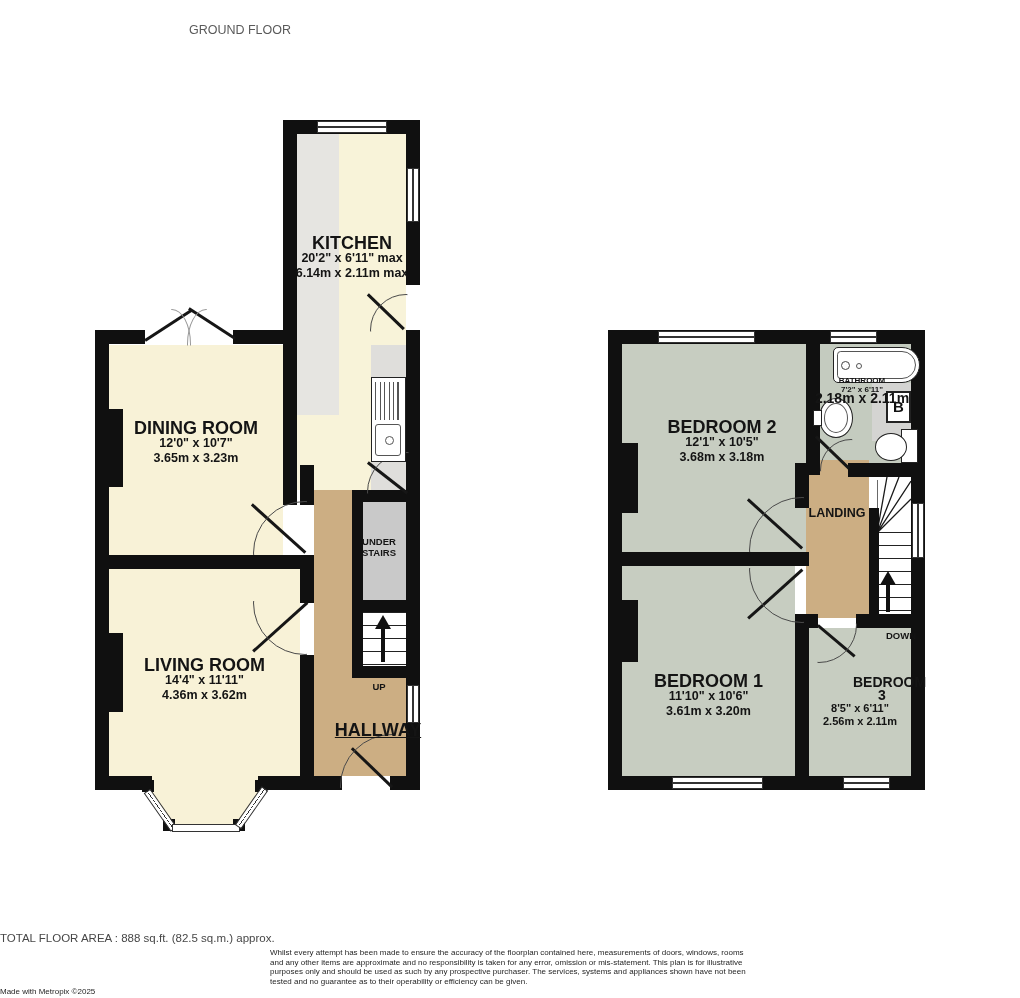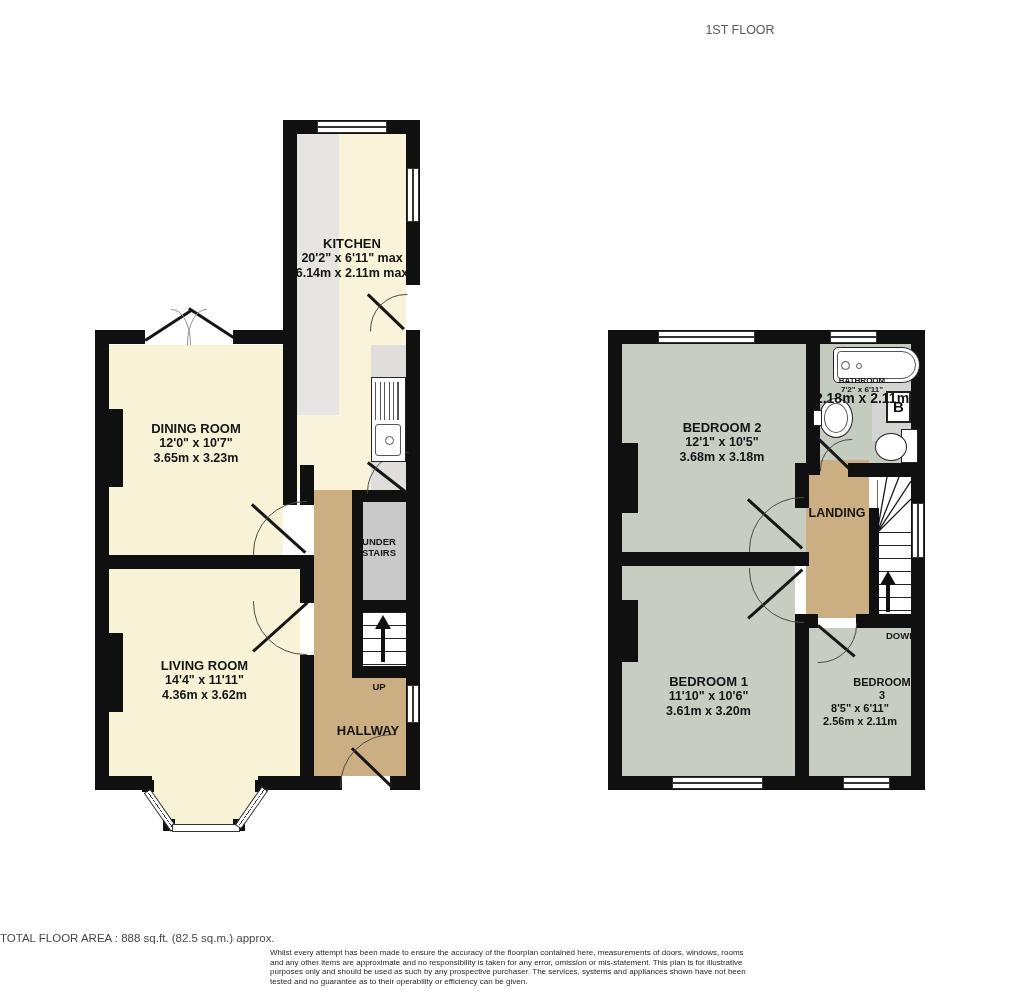--- a/index.html
+++ b/index.html
@@ -17,39 +17,39 @@
   .arc-tl{clip-path:polygon(-2% -2%,52% -2%,52% 52%,-2% 52%);}
   .arc-tr{clip-path:polygon(48% -2%,102% -2%,102% 52%,48% 52%);}
   .arc-bl{clip-path:polygon(-2% 48%,52% 48%,52% 102%,-2% 102%);}
   .arc-br{clip-path:polygon(48% 48%,102% 48%,102% 102%,48% 102%);}
   .treads{position:absolute;background-color:#fff;
           background-image:repeating-linear-gradient(to bottom,#222 0 1.4px,transparent 1.4px 13px);}
   .arrow-stem{position:absolute;width:4px;background:#111;}
   .arrow-head{position:absolute;width:0;height:0;border-left:8px solid transparent;
               border-right:8px solid transparent;border-bottom:14px solid #111;}
   .room-label{position:absolute;text-align:center;color:#141414;font-weight:bold;}
-  .rname{font-size:13px;line-height:15px;}
+  .rname{font-size:18px;line-height:15px;}
   .rdim{font-size:12.5px;line-height:15px;}
   .small-label{position:absolute;text-align:center;color:#141414;font-weight:bold;
                font-size:9.5px;line-height:11px;}
   .hdr{position:absolute;text-align:center;color:#5a5a5a;font-size:12.5px;line-height:16px;}
   .fixture{position:absolute;background:#fff;border:1.5px solid #222;box-sizing:border-box;}
   .fixture-inner{position:absolute;border:1px solid #555;box-sizing:border-box;}
   .footer{position:absolute;left:0;top:932px;width:1020px;color:#2e2e2e;}
   .footer .total{font-size:11.5px;color:#474747;margin:0 auto 4px auto;}
   .footer .disc{width:480px;margin:0 auto;font-size:8px;line-height:9.6px;color:#1f1f1f;}
   .footer .credit{font-size:8px;line-height:10px;margin-top:1px;color:#1f1f1f;}
 </style>
 </head>
 <body>
 
 <div class="hdr" style="left:90px;top:22px;width:300px;">
+  <div>GROUND FLOOR</div>
 </div>
 <div class="hdr" style="left:590px;top:22px;width:300px;">
-  <div>1ST FLOOR</div>
 </div>
 
 <div class="fill" style="left:297px;top:134px;width:109px;height:356px;background:#f8f3d9;"></div>
 <div class="fill" style="left:297px;top:134px;width:42px;height:281px;background:#e6e5e1;"></div>
 <div class="fill" style="left:371px;top:345px;width:35px;height:145px;background:#dfdedb;"></div>
 <div class="fill" style="left:109px;top:345px;width:174px;height:210px;background:#f8f2d7;"></div>
 <div class="fill" style="left:109px;top:569px;width:191px;height:207px;background:#f8f2d7;"></div>
 <div class="fill" style="left:152px;top:776px;width:106px;height:14px;background:#f8f2d7;"></div>
 <div class="fill" style="left:142px;top:788px;width:124px;height:46px;background:#f8f2d7;clip-path:polygon(4% 0,26% 84%,76% 84%,96% 0);"></div>
 <div class="fill" style="left:314px;top:490px;width:38px;height:188px;background:#ccae83;"></div>
@@ -124,21 +124,21 @@
 <div class="room-label" style="left:109px;top:421px;width:174px;">
   <div class="rname">DINING ROOM</div>
   <div class="rdim">12'0" x 10'7"</div>
   <div class="rdim">3.65m x 3.23m</div>
 </div>
 <div class="room-label" style="left:109px;top:658px;width:191px;">
   <div class="rname">LIVING ROOM</div>
   <div class="rdim">14'4" x 11'11"</div>
   <div class="rdim">4.36m x 3.62m</div>
 </div>
-<div class="room-label" style="left:318px;top:723px;width:100px;">
+<div class="room-label" style="left:328px;top:723px;width:100px;text-decoration:underline;">
   <div class="rname">HALLWAY</div>
 </div>
 <div class="small-label" style="left:352px;top:536px;width:54px;">
   <div>UNDER</div>
   <div>STAIRS</div>
 </div>
 <div class="small-label" style="left:352px;top:681px;width:54px;">UP</div>
 
 <div class="fill" style="left:622px;top:344px;width:184px;height:208px;background:#c7cdc1;"></div>
 <div class="fill" style="left:820px;top:344px;width:91px;height:119px;background:#c4cbbf;"></div>
@@ -211,22 +211,23 @@
 </div>
 <div class="room-label" style="left:804px;top:506px;width:66px;">
   <div style="font-size:12.5px;line-height:14px;">LANDING</div>
 </div>
 <div class="room-label" style="left:622px;top:674px;width:173px;">
   <div class="rname">BEDROOM 1</div>
   <div class="rdim">11'10" x 10'6"</div>
   <div class="rdim">3.61m x 3.20m</div>
 </div>
 <div class="room-label" style="left:809px;top:676px;width:102px;">
-  <div style="font-size:11px;line-height:13px;margin-left:44px;">BEDROOM 3</div>
+  <div style="font-size:14px;line-height:13px;margin-left:44px;">BEDROOM 3</div>
   <div style="font-size:11px;line-height:13px;">8'5" x 6'11"</div>
   <div style="font-size:11px;line-height:13px;">2.56m x 2.11m</div>
 </div>
 <div class="small-label" style="left:876px;top:630px;width:50px;">DOWN</div>
 
 <div class="footer">
   <div class="total">TOTAL FLOOR AREA : 888 sq.ft. (82.5 sq.m.) approx.</div>
   <div class="disc">Whilst every attempt has been made to ensure the accuracy of the floorplan contained here, measurements of doors, windows, rooms and any other items are approximate and no responsibility is taken for any error, omission or mis-statement. This plan is for illustrative purposes only and should be used as such by any prospective purchaser. The services, systems and appliances shown have not been tested and no guarantee as to their operability or efficiency can be given.</div>
+  <div class="credit">Made with Metropix ©2025</div>
 </div>
 
 </body></html>

